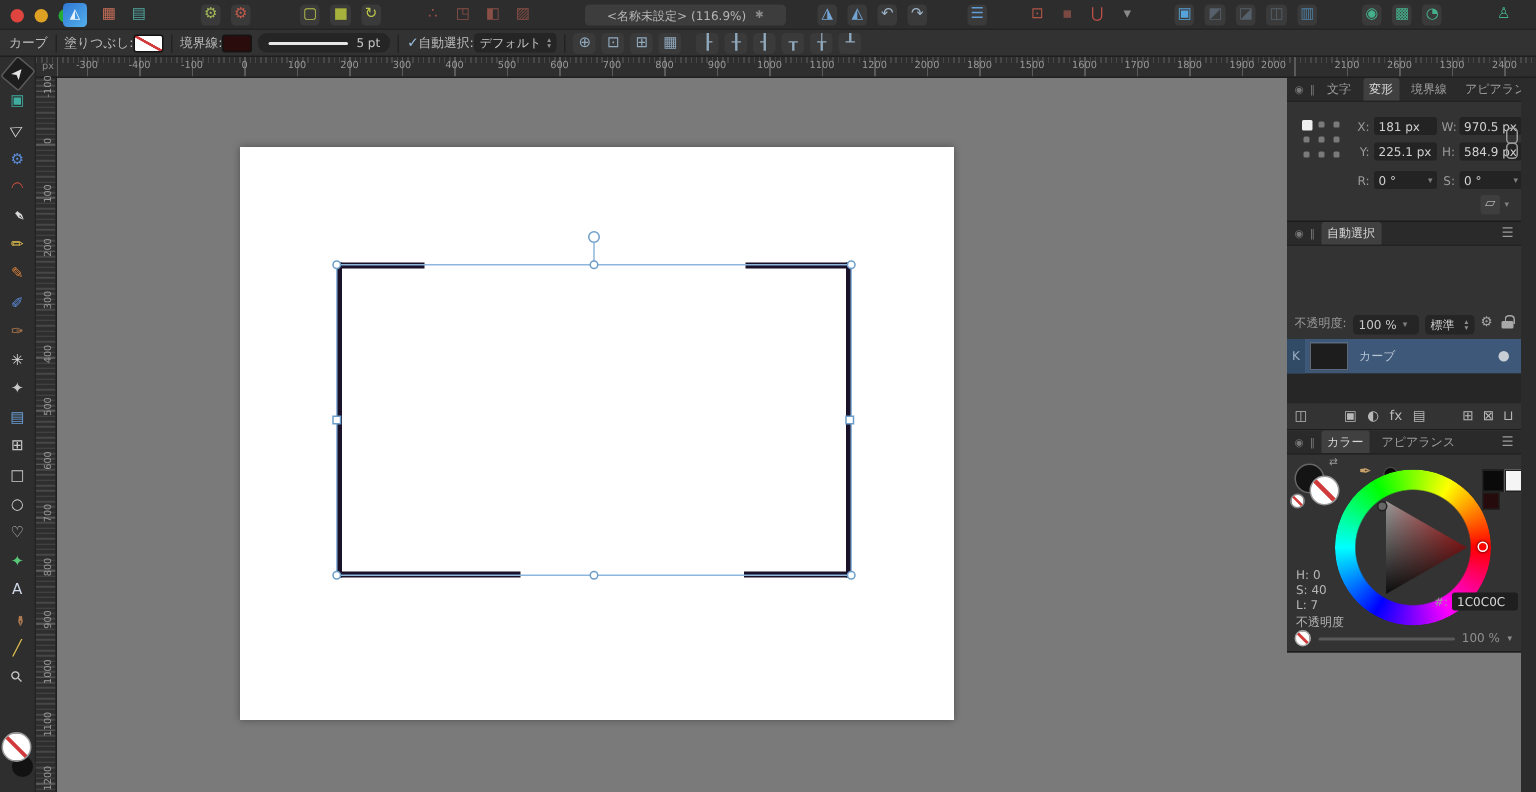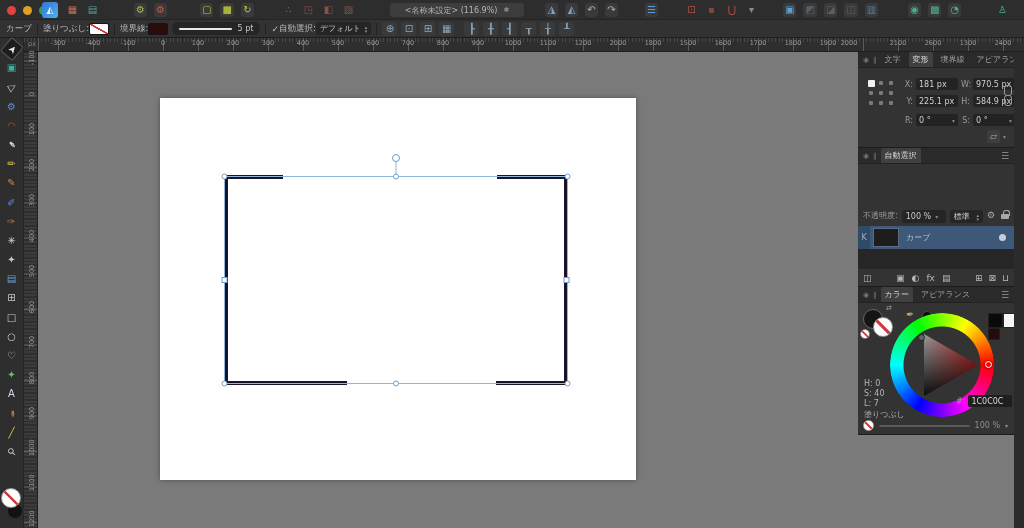--- a/index.html
+++ b/index.html
@@ -486,21 +486,21 @@
           <div>H: 0</div>
           <div>S: 40</div>
           <div>L: 7</div>
         </div>
         <div class="hexrow">
           <span style="color:#9a9a9a">#:</span>
           <span class="hexbox">
               <span>1C0C0C</span>
             </span>
         </div>
-        <div class="oplab">塗りつぶし</div>
+        <div class="oplab">不透明度</div>
         <div class="oprow">
           <span class="opnone"></span>
           <span class="optrack"></span>
           <span class="opval">100 %</span>
           <span class="opchev">▾</span>
         </div>
       </div>
     </div>
   </div>
   <div class="edgestrip"></div>

